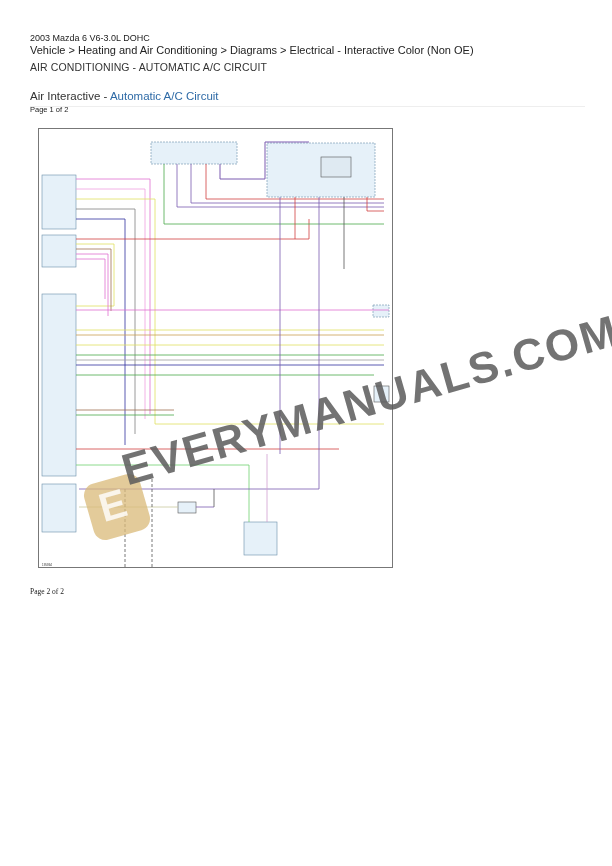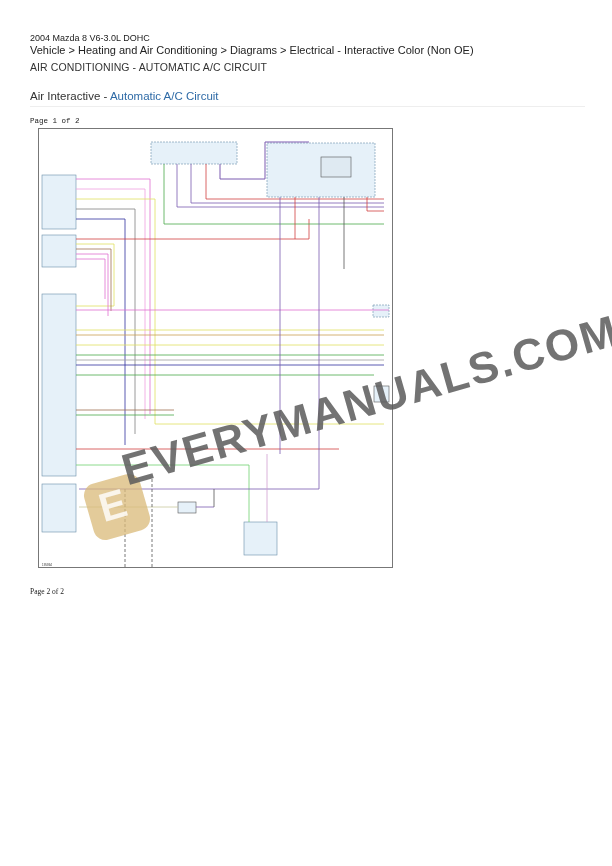--- a/index.html
+++ b/index.html
@@ -13,30 +13,30 @@
   .page-label { position: absolute; left: 30px; font-size: 7.5px; color: #222; }
   .diagram { position: absolute; left: 38px; top: 128px; width: 355px; height: 440px; border: 1px solid #777; box-sizing: border-box; background: #fff; }
   .diagram svg { position: absolute; left: 0; top: 0; }
   .watermark { position: absolute; left: 130px; top: 445px; font-size: 44px; font-weight: bold; color: rgba(90,90,90,0.85); transform: rotate(-16deg); transform-origin: left bottom; letter-spacing: 2px; white-space: nowrap; font-family: "Liberation Sans", sans-serif; }
   .logo { position: absolute; left: 88px; top: 478px; width: 58px; height: 58px; border-radius: 12px; background: rgba(218,185,120,0.75); transform: rotate(-16deg); }
   .logo-e { position: absolute; left: 12px; top: 4px; font-size: 40px; font-weight: bold; color: rgba(255,255,255,0.8); font-family: "Liberation Sans", sans-serif; }
 </style>
 </head>
 <body>
 
-<div class="hdr-vehicle">2004 Mazda 8 V6-3.0L DOHC</div>
+<div class="hdr-vehicle">2003 Mazda 6 V6-3.0L DOHC</div>
 <div class="hdr-breadcrumb">Vehicle &gt; Heating and Air Conditioning &gt; Diagrams &gt; Electrical - Interactive Color (Non OE)</div>
 <div class="hdr-title">AIR CONDITIONING - AUTOMATIC A/C CIRCUIT</div>
 
 <div class="sec-title">
   <span>Air Interactive - </span><span class="link">Automatic A/C Circuit</span>
 </div>
 <div class="sep"></div>
 
-<div class="page-label" style="top:117px;font-family:Liberation Mono, monospace;">Page 1 of 2</div>
+<div class="page-label" style="top:105px;">Page 1 of 2</div>
 
 <div class="diagram">
   <svg width="355" height="440" viewBox="0 0 355 440" xmlns="http://www.w3.org/2000/svg">
 
     <rect x="112" y="13" width="86" height="22" fill="#e6f1f9" stroke="#6a8ea8" stroke-dasharray="2,1" stroke-width="0.6"></rect>
 
     <rect x="228" y="14" width="108" height="54" fill="#e6f1f9" stroke="#6a8ea8" stroke-dasharray="2,1" stroke-width="0.6"></rect>
     <rect x="282" y="28" width="30" height="20" fill="#dfeaf2" stroke="#555" stroke-width="0.6"></rect>
 
     <rect x="3" y="46" width="34" height="54" fill="#e6f1f9" stroke="#6a8ea8" stroke-width="0.6"></rect>

